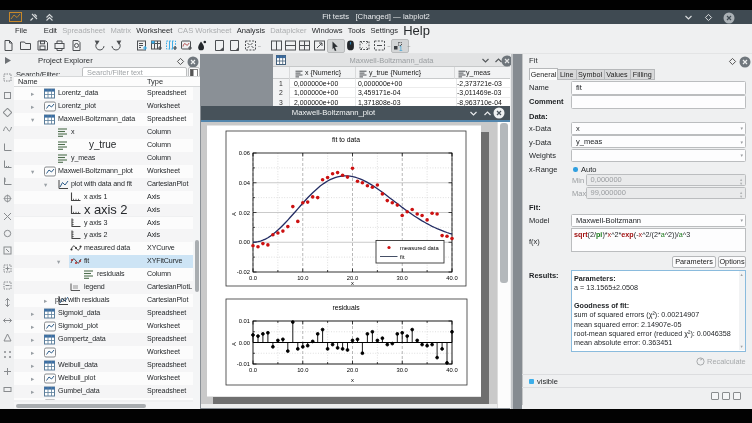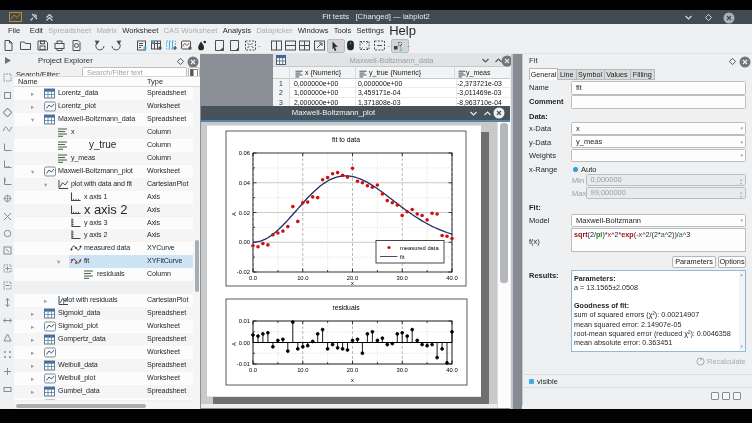--- a/index.html
+++ b/index.html
@@ -33,21 +33,21 @@
   <div class="abs" style="left:704px;top:3px"><svg width="9" height="9" viewBox="0 0 9 9">
           <polygon points="4.5,1.4 7.6,4.5 4.5,7.6 1.4,4.5" fill="none" stroke="#d7dadc" stroke-width="1"></polygon>
         </svg></div>
   <div class="abs" style="left:723px;top:1.5px"><svg width="12" height="12" viewBox="0 0 12 12">
           <circle cx="6" cy="6" r="5.5" fill="#aab1b6"></circle>
           <path d="M4,4 L8,8 M8,4 L4,8" stroke="#3f4a52" stroke-width="1.2"></path>
         </svg></div>
 </div>
 <div class="abs" style="left:0;top:24px;width:752px;height:14px;background:#eff0f1"></div>
 <div style="position:absolute;left:1px;top:24px;height:14px;display:flex">
-      <div style="padding:0 7px;font-size:7.6px;line-height:14px;color:#26292c;white-space:nowrap">File</div>
+      <div style="padding:0 14px;font-size:7.6px;line-height:14px;color:#26292c;white-space:nowrap">File</div>
       <div style="padding:0 2.6px;font-size:7.6px;line-height:14px;color:#26292c;white-space:nowrap">Edit</div>
       <div style="padding:0 2.6px;font-size:7.6px;line-height:14px;color:#aaacae;white-space:nowrap">Spreadsheet</div>
       <div style="padding:0 2.6px;font-size:7.6px;line-height:14px;color:#aaacae;white-space:nowrap">Matrix</div>
       <div style="padding:0 2.6px;font-size:7.6px;line-height:14px;color:#26292c;white-space:nowrap">Worksheet</div>
       <div style="padding:0 2.6px;font-size:7.6px;line-height:14px;color:#aaacae;white-space:nowrap">CAS Worksheet</div>
       <div style="padding:0 2.6px;font-size:7.6px;line-height:14px;color:#26292c;white-space:nowrap">Analysis</div>
       <div style="padding:0 2.6px;font-size:7.6px;line-height:14px;color:#aaacae;white-space:nowrap">Datapicker</div>
       <div style="padding:0 2.6px;font-size:7.6px;line-height:14px;color:#26292c;white-space:nowrap">Windows</div>
       <div style="padding:0 2.6px;font-size:7.6px;line-height:14px;color:#26292c;white-space:nowrap">Tools</div>
       <div style="padding:0 2.6px;font-size:7.6px;line-height:14px;color:#26292c;white-space:nowrap">Settings</div>
@@ -412,27 +412,36 @@
           <g stroke="#4d6d4d" stroke-width="1.1">
             <line x1="1" y1="2" x2="10" y2="2"></line>
             <line x1="1" y1="4.5" x2="8" y2="4.5"></line>
             <line x1="1" y1="7" x2="10" y2="7"></line>
             <line x1="1" y1="9.3" x2="6" y2="9.3"></line>
           </g>
         </svg></div>
       <div style="position:absolute;left:83px;top:0;width:48px;overflow:hidden;font-size:7.1px;letter-spacing:-0.1px;line-height:12.95px;color:#25282b;white-space:nowrap">residuals</div>
       <div style="position:absolute;left:133px;top:0;width:46px;overflow:hidden;font-size:7.1px;letter-spacing:-0.1px;line-height:12.95px;color:#25282b;white-space:nowrap">Column</div>
     </div>
+<div style="position:absolute;left:14px;top:281.2499999999999px;width:179px;height:12.95px;background:#f5f5f6;overflow:hidden">
+      <div style="position:absolute;left:56px;top:1px"><svg width="11" height="10" viewBox="0 0 11 10">
+          <polyline points="1,1.5 1,8.5 10,8.5" fill="none" stroke="#555" stroke-width="1"></polyline>
+          <line x1="3" y1="4" x2="8" y2="4" stroke="#888" stroke-width="0.9"></line>
+          <line x1="3" y1="6" x2="8" y2="6" stroke="#888" stroke-width="0.9"></line>
+        </svg></div>
+      <div style="position:absolute;left:70px;top:0;width:61px;overflow:hidden;font-size:7.1px;letter-spacing:-0.1px;line-height:12.95px;color:#25282b;white-space:nowrap">legend</div>
+      <div style="position:absolute;left:133px;top:0;width:46px;overflow:hidden;font-size:7.1px;letter-spacing:-0.1px;line-height:12.95px;color:#25282b;white-space:nowrap">CartesianPlotL</div>
+    </div>
 <div style="position:absolute;left:14px;top:294.1999999999999px;width:179px;height:12.95px;background:#fcfcfc;overflow:hidden">
       <div style="position:absolute;left:30px;top:1px;width:8px;font-size:6.5px;color:#9aa0a5;line-height:12px">▸</div>
       <div style="position:absolute;left:43px;top:1px"><svg width="12" height="11" viewBox="0 0 12 11">
           <polyline points="2,1 2,9.5 11,9.5" fill="none" stroke="#444" stroke-width="1"></polyline>
           <polyline points="3,8 5.5,3.5 8,6 11,2" fill="none" stroke="#2e5d8a" stroke-width="1"></polyline>
         </svg></div>
-      <div style="position:absolute;left:49px;top:0;width:74px;overflow:hidden;font-size:7.1px;letter-spacing:-0.1px;line-height:12.95px;color:#25282b;white-space:nowrap">plot with residuals</div>
+      <div style="position:absolute;left:41px;top:0;width:74px;overflow:hidden;font-size:7.1px;letter-spacing:-0.1px;line-height:12.95px;color:#25282b;white-space:nowrap">plot with residuals</div>
       <div style="position:absolute;left:133px;top:0;width:46px;overflow:hidden;font-size:7.1px;letter-spacing:-0.1px;line-height:12.95px;color:#25282b;white-space:nowrap">CartesianPlot</div>
     </div>
 <div style="position:absolute;left:14px;top:307.14999999999986px;width:179px;height:12.95px;background:#f5f5f6;overflow:hidden">
       <div style="position:absolute;left:17px;top:1px;width:8px;font-size:6.5px;color:#9aa0a5;line-height:12px">▸</div>
       <div style="position:absolute;left:30px;top:1px"><svg width="11" height="11" viewBox="0 0 11 11">
           <rect x="0.5" y="1" width="10" height="9" fill="#fff" stroke="#5a7d9a" stroke-width="1"></rect>
           <rect x="0.5" y="1" width="10" height="2.6" fill="#3a6ea5"></rect>
           <line x1="4" y1="1" x2="4" y2="10" stroke="#5a7d9a" stroke-width="0.8"></line>
           <line x1="7.5" y1="1" x2="7.5" y2="10" stroke="#5a7d9a" stroke-width="0.8"></line>
           <line x1="0.5" y1="6.5" x2="10.5" y2="6.5" stroke="#5a7d9a" stroke-width="0.8"></line>

